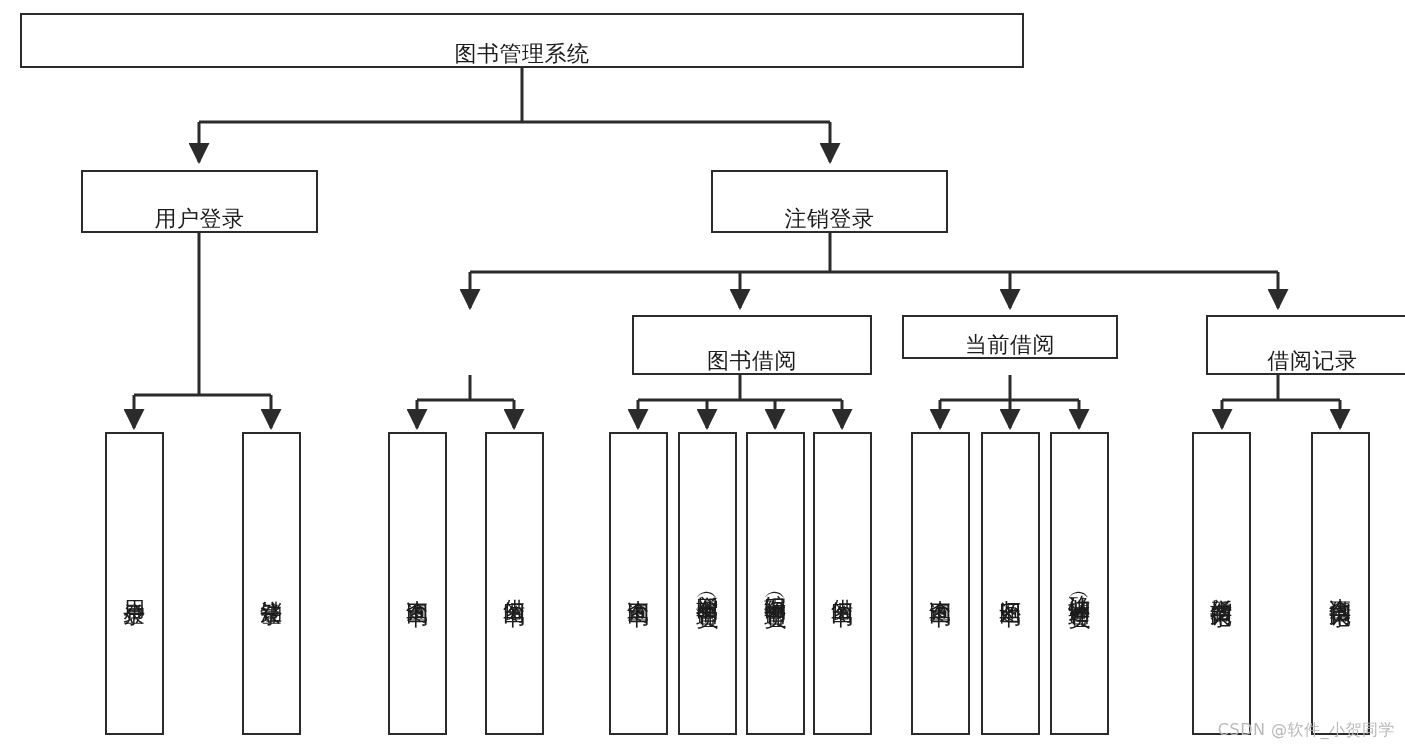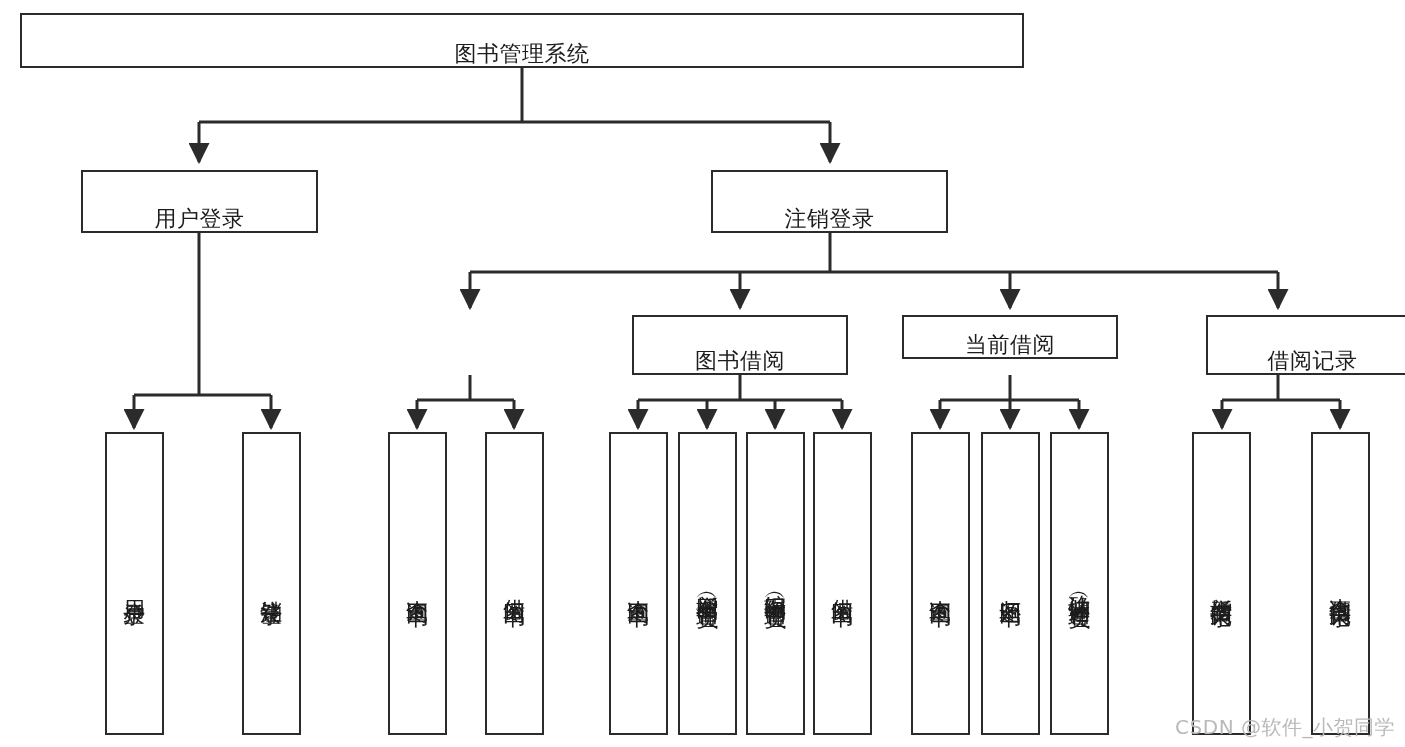--- a/index.html
+++ b/index.html
@@ -59,21 +59,21 @@
     position: absolute;
     left: 0; top: 0;
     width: 1405px;
     height: 747px;
     pointer-events: none;
   }
   #watermark {
     position: absolute;
     right: 10px;
     bottom: 6px;
-    font-size: 20px;
+    font-size: 16px;
     color: #b9b9b9;
     letter-spacing: 0.5px;
     white-space: nowrap;
   }
 </style>
 </head>
 <body>
 
 <div id="diagram-root">
 
@@ -131,21 +131,21 @@
     <span class="node-label-h">图书管理系统</span>
   </div>
 
   <div class="node-box" style="left:81px; top:170px; width:237px; height:63px;">
     <span class="node-label-h">用户登录</span>
   </div>
   <div class="node-box" style="left:711px; top:170px; width:237px; height:63px;">
     <span class="node-label-h">注销登录</span>
   </div>
 
-  <div class="node-box" style="left:632px; top:315px; width:216px; height:60px;">
+  <div class="node-box" style="left:632px; top:315px; width:240px; height:60px;">
     <span class="node-label-h">图书借阅</span>
   </div>
   <div class="node-box" style="left:902px; top:315px; width:216px; height:44px;">
     <span class="node-label-h">当前借阅</span>
   </div>
   <div class="node-box" style="left:1172px; top:315px; width:213px; height:60px;margin-left:34px;">
     <span class="node-label-h">借阅记录</span>
   </div>
 
   <div class="leaf-box" style="left:105px; top:432px; width:59px; height:303px;">

